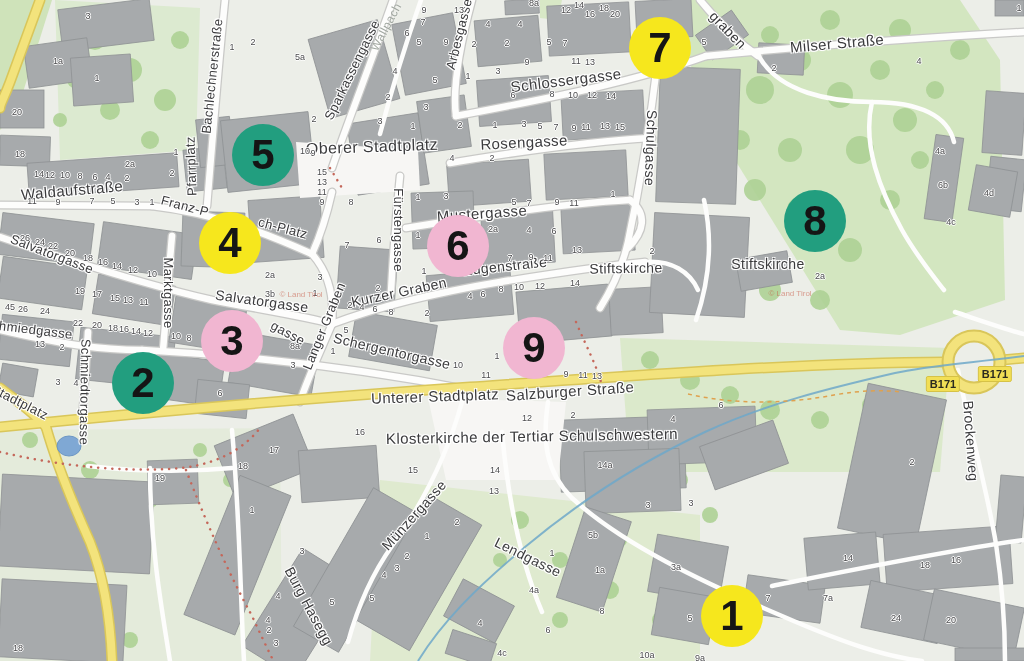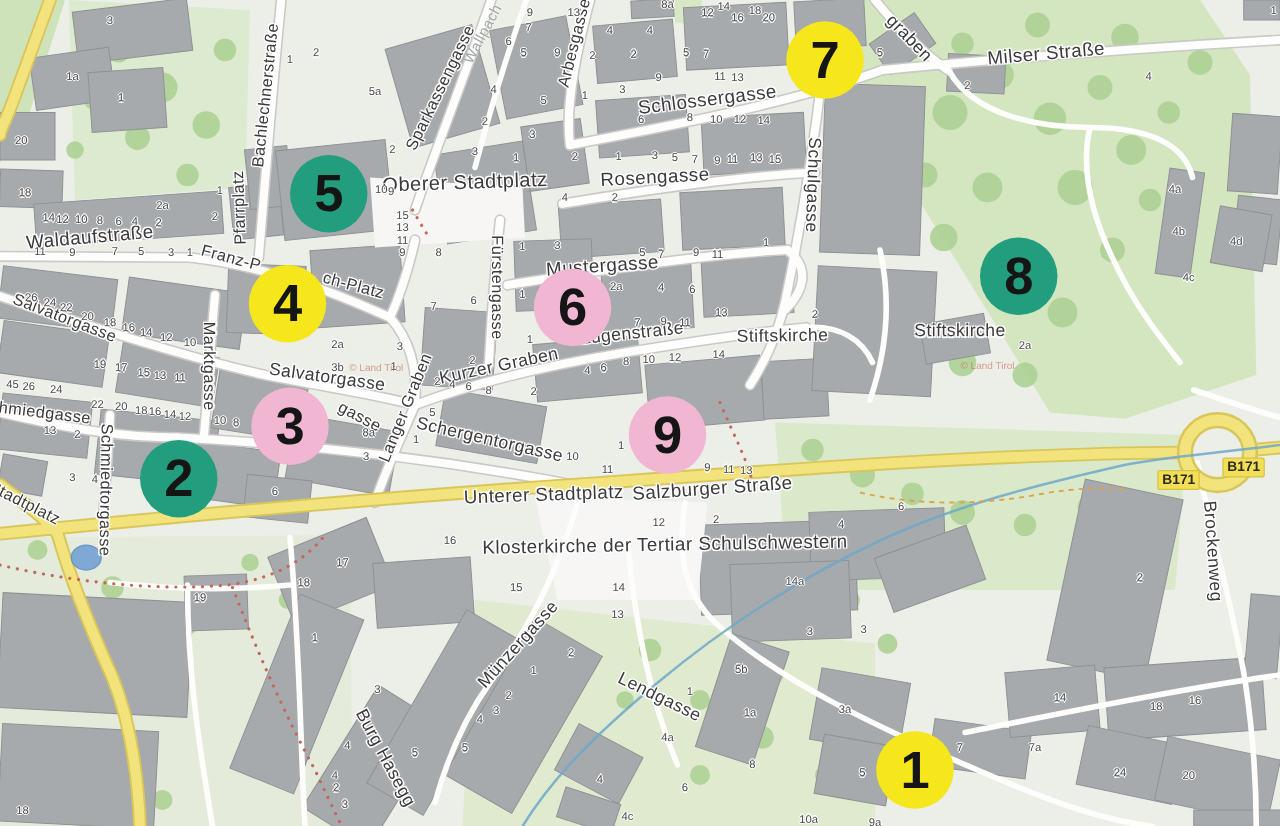--- a/index.html
+++ b/index.html
@@ -379,21 +379,21 @@
       <span class="hn" style="left: 148px; top: 333px; transform: translate(-50%, -50%);">12</span>
       <span class="hn" style="left: 40px; top: 344px; transform: translate(-50%, -50%);">13</span>
       <span class="hn" style="left: 62px; top: 347px; transform: translate(-50%, -50%);">2</span>
       <span class="hn" style="left: 176px; top: 336px; transform: translate(-50%, -50%);">10</span>
       <span class="hn" style="left: 189px; top: 338px; transform: translate(-50%, -50%);">8</span>
       <span class="hn" style="left: 58px; top: 382px; transform: translate(-50%, -50%);">3</span>
       <span class="hn" style="left: 76px; top: 383px; transform: translate(-50%, -50%);">4</span>
       <span class="hn" style="left: 220px; top: 393px; transform: translate(-50%, -50%);">6</span>
       <span class="hn" style="left: 232px; top: 47px; transform: translate(-50%, -50%);">1</span>
       <span class="hn" style="left: 253px; top: 42px; transform: translate(-50%, -50%);">2</span>
-      <span class="hn" style="left: 300px; top: 57px; transform: translate(-50%, -50%); margin-top: 16px;">5a</span>
+      <span class="hn" style="left: 300px; top: 57px; transform: translate(-50%, -50%);">5a</span>
       <span class="hn" style="left: 305px; top: 151px; transform: translate(-50%, -50%);">10</span>
       <span class="hn" style="left: 313px; top: 153px; transform: translate(-50%, -50%);">9</span>
       <span class="hn" style="left: 322px; top: 172px; transform: translate(-50%, -50%);">15</span>
       <span class="hn" style="left: 322px; top: 182px; transform: translate(-50%, -50%);">13</span>
       <span class="hn" style="left: 322px; top: 192px; transform: translate(-50%, -50%);">11</span>
       <span class="hn" style="left: 322px; top: 202px; transform: translate(-50%, -50%);">9</span>
       <span class="hn" style="left: 424px; top: 10px; transform: translate(-50%, -50%);">9</span>
       <span class="hn" style="left: 423px; top: 22px; transform: translate(-50%, -50%);">7</span>
       <span class="hn" style="left: 419px; top: 42px; transform: translate(-50%, -50%);">5</span>
       <span class="hn" style="left: 407px; top: 33px; transform: translate(-50%, -50%);">6</span>
@@ -487,31 +487,31 @@
       <span class="hn" style="left: 597px; top: 376px; transform: translate(-50%, -50%);">13</span>
       <span class="hn" style="left: 527px; top: 418px; transform: translate(-50%, -50%);">12</span>
       <span class="hn" style="left: 573px; top: 415px; transform: translate(-50%, -50%);">2</span>
       <span class="hn" style="left: 673px; top: 419px; transform: translate(-50%, -50%);">4</span>
       <span class="hn" style="left: 360px; top: 432px; transform: translate(-50%, -50%);">16</span>
       <span class="hn" style="left: 704px; top: 42px; transform: translate(-50%, -50%);">5</span>
       <span class="hn" style="left: 774px; top: 68px; transform: translate(-50%, -50%);">2</span>
       <span class="hn" style="left: 919px; top: 61px; transform: translate(-50%, -50%);">4</span>
       <span class="hn" style="left: 1019px; top: 8px; transform: translate(-50%, -50%);">1</span>
       <span class="hn" style="left: 940px; top: 151px; transform: translate(-50%, -50%);">4a</span>
-      <span class="hn" style="left: 943px; top: 185px; transform: translate(-50%, -50%);">4b</span>
+      <span class="hn" style="left: 943px; top: 185px; transform: translate(-50%, -50%);">6b</span>
       <span class="hn" style="left: 951px; top: 222px; transform: translate(-50%, -50%);">4c</span>
       <span class="hn" style="left: 989px; top: 193px; transform: translate(-50%, -50%);">4d</span>
       <span class="hn" style="left: 820px; top: 276px; transform: translate(-50%, -50%);">2a</span>
       <span class="hn" style="left: 721px; top: 405px; transform: translate(-50%, -50%);">6</span>
       <span class="hn" style="left: 912px; top: 462px; transform: translate(-50%, -50%);">2</span>
       <span class="hn" style="left: 648px; top: 505px; transform: translate(-50%, -50%);">3</span>
       <span class="hn" style="left: 413px; top: 470px; transform: translate(-50%, -50%);">15</span>
       <span class="hn" style="left: 495px; top: 470px; transform: translate(-50%, -50%);">14</span>
       <span class="hn" style="left: 494px; top: 491px; transform: translate(-50%, -50%);">13</span>
-      <span class="hn" style="left: 636px; top: 465px; transform: translate(-50%, -50%); text-align: right;">14a</span>
+      <span class="hn" style="left: 605px; top: 465px; transform: translate(-50%, -50%); text-align: right;">14a</span>
       <span class="hn" style="left: 593px; top: 535px; transform: translate(-50%, -50%);">5b</span>
       <span class="hn" style="left: 600px; top: 570px; transform: translate(-50%, -50%);">1a</span>
       <span class="hn" style="left: 691px; top: 503px; transform: translate(-50%, -50%);">3</span>
       <span class="hn" style="left: 457px; top: 522px; transform: translate(-50%, -50%);">2</span>
       <span class="hn" style="left: 427px; top: 536px; transform: translate(-50%, -50%);">1</span>
       <span class="hn" style="left: 407px; top: 556px; transform: translate(-50%, -50%);">2</span>
       <span class="hn" style="left: 397px; top: 568px; transform: translate(-50%, -50%);">3</span>
       <span class="hn" style="left: 384px; top: 575px; transform: translate(-50%, -50%);">4</span>
       <span class="hn" style="left: 372px; top: 598px; transform: translate(-50%, -50%);">5</span>
       <span class="hn" style="left: 332px; top: 602px; transform: translate(-50%, -50%);">5</span>

